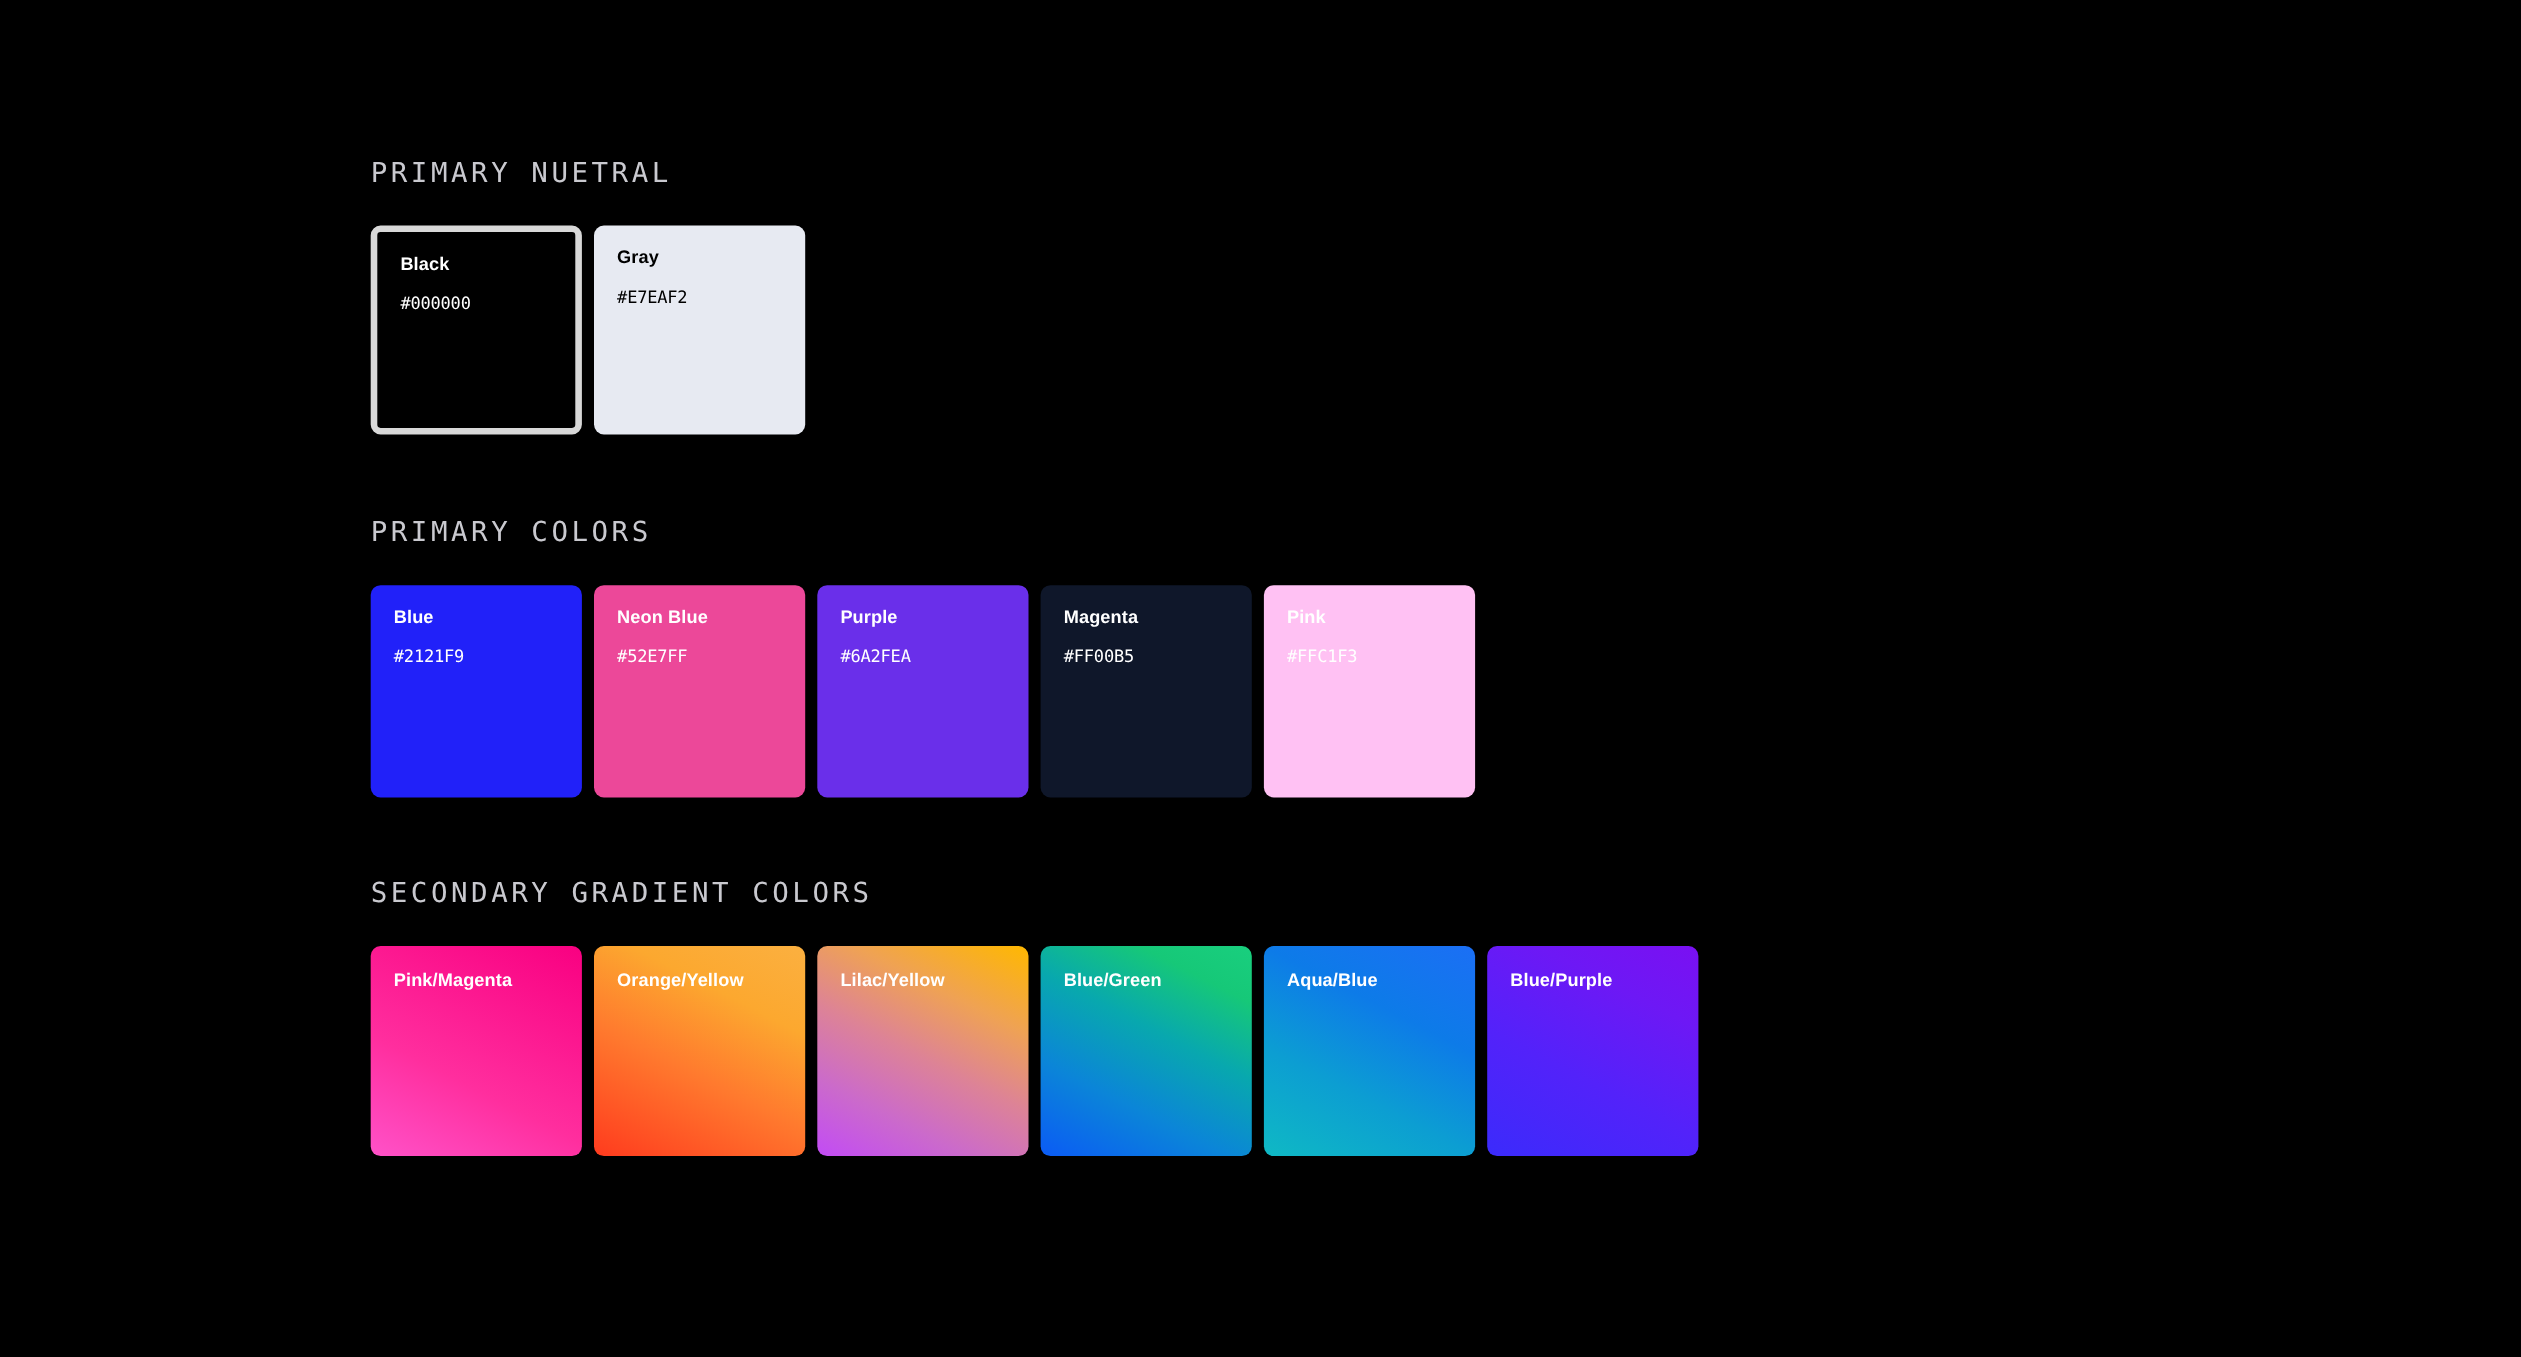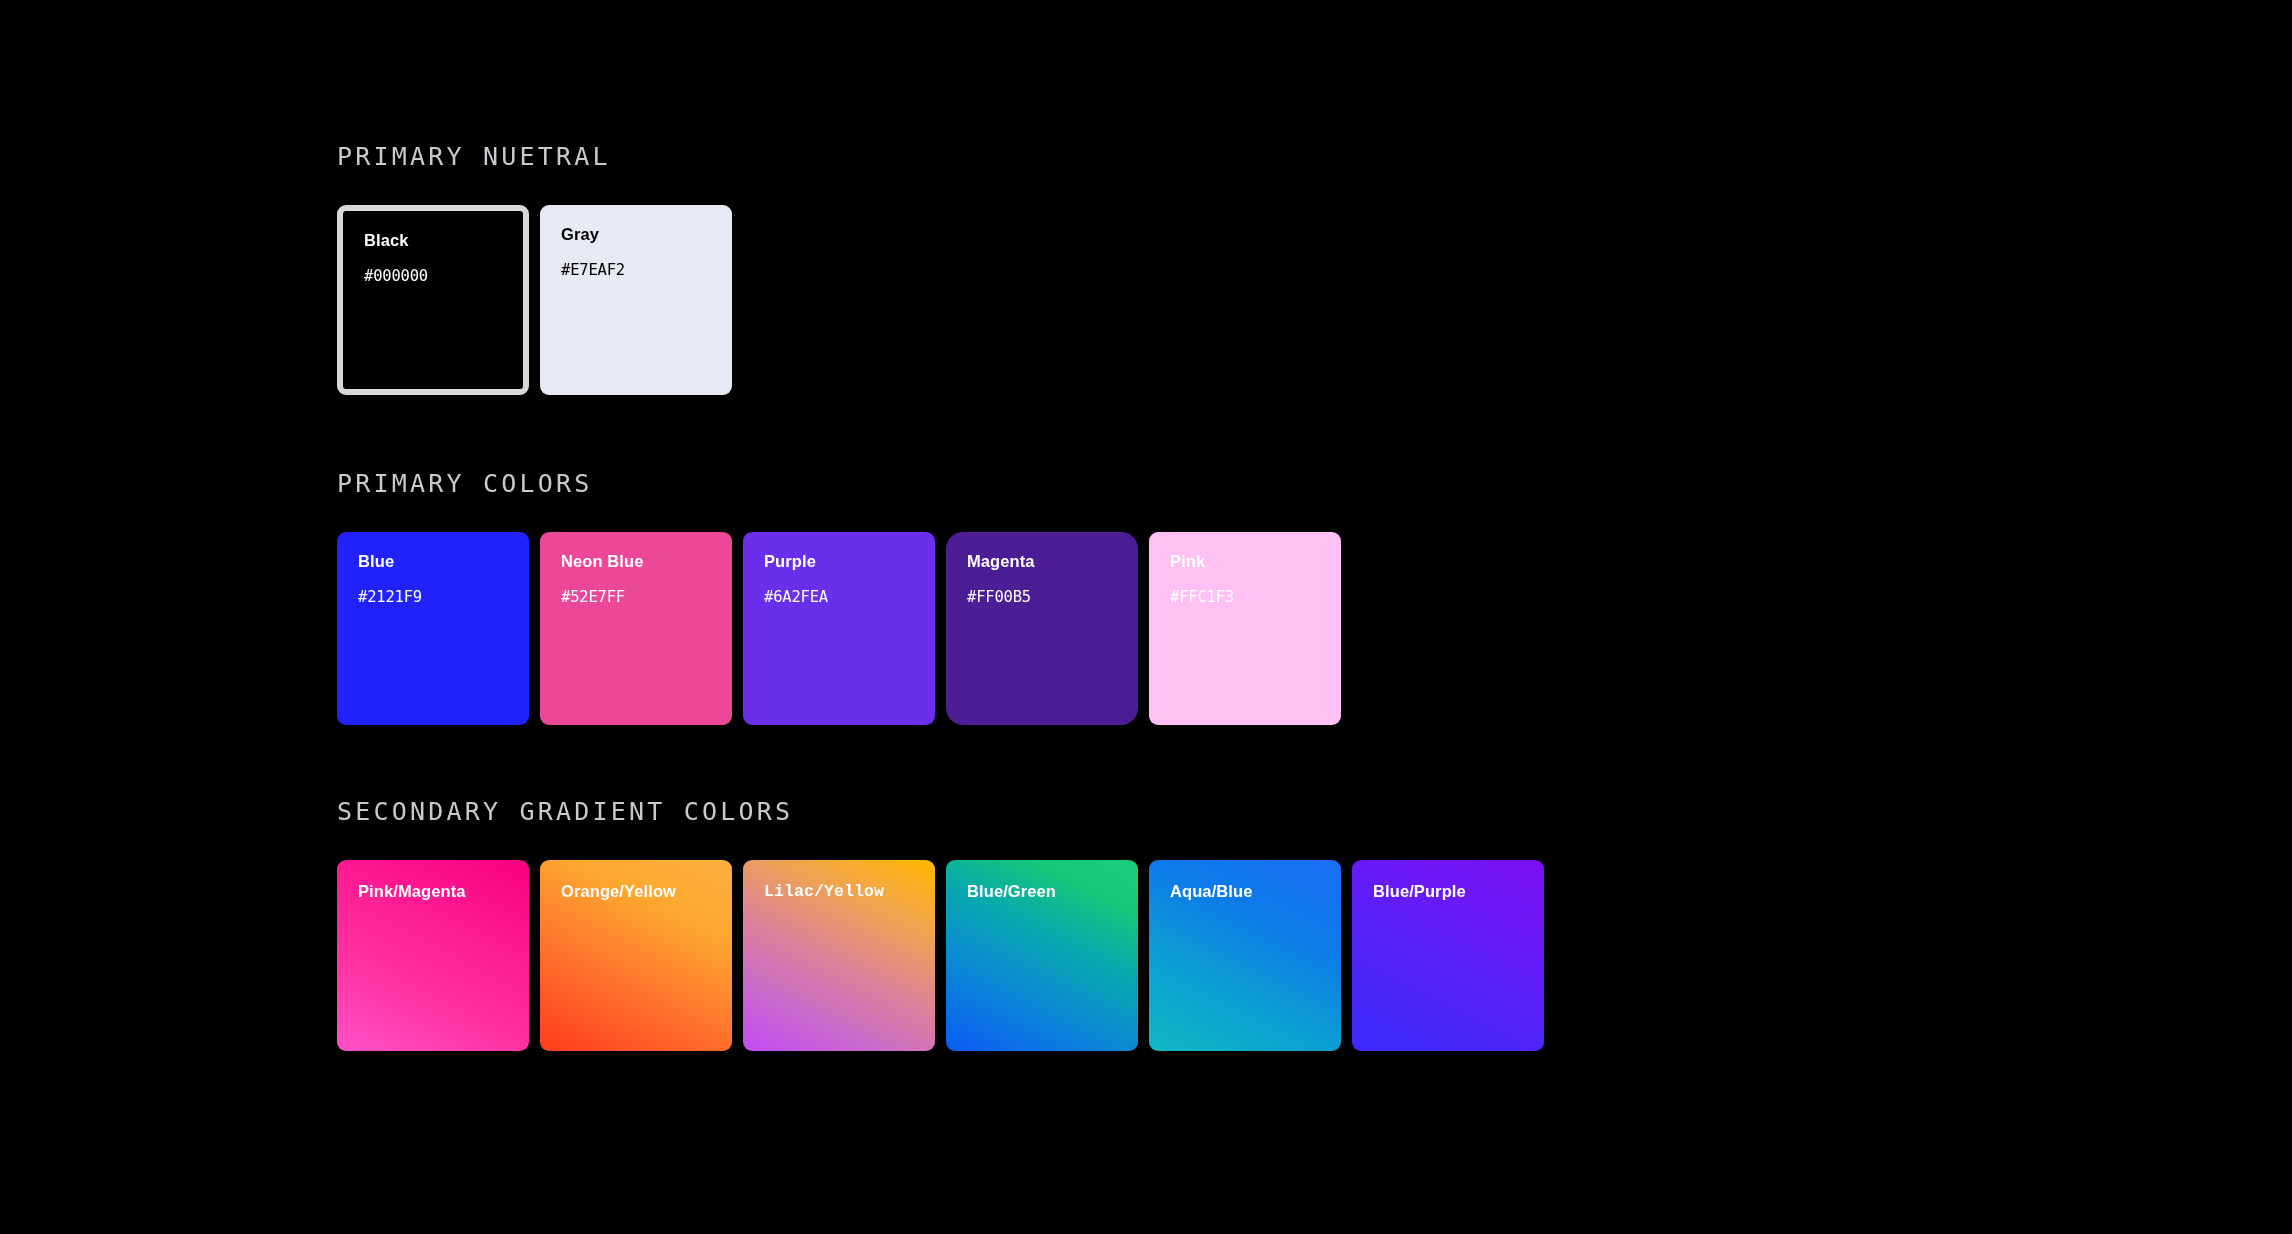--- a/index.html
+++ b/index.html
@@ -136,21 +136,21 @@
             <div class="swatch-name" style="color: rgb(255, 255, 255);">Neon Blue</div>
             <div class="swatch-hex" style="color: rgb(255, 255, 255);">#52E7FF</div>
           </div>
         </div>
         <div class="swatch" style="background-color: rgb(106, 47, 234);">
           <div class="swatch-body">
             <div class="swatch-name" style="color: rgb(255, 255, 255);">Purple</div>
             <div class="swatch-hex" style="color: rgb(255, 255, 255);">#6A2FEA</div>
           </div>
         </div>
-        <div class="swatch" style="background-color: #4c1d95; border-radius: 17px;">
+        <div class="swatch" style="background-color: #0f172a;">
           <div class="swatch-body">
             <div class="swatch-name" style="color: rgb(255, 255, 255);">Magenta</div>
             <div class="swatch-hex" style="color: rgb(255, 255, 255);">#FF00B5</div>
           </div>
         </div>
         <div class="swatch" style="background-color: rgb(255, 193, 243);">
           <div class="swatch-body">
             <div class="swatch-name" style="color: rgb(255, 255, 255);">Pink</div>
             <div class="swatch-hex" style="color: rgb(255, 255, 255);">#FFC1F3</div>
           </div>
@@ -166,21 +166,21 @@
             <div class="swatch-name" style="color: rgb(255, 255, 255);">Pink/Magenta</div>
           </div>
         </div>
         <div class="swatch" style="background-image: linear-gradient(27deg, rgb(255, 59, 30) 0%, rgb(255, 122, 46) 42%, rgb(252, 168, 47) 72%, rgb(251, 176, 64) 100%);">
           <div class="swatch-body">
             <div class="swatch-name" style="color: rgb(255, 255, 255);">Orange/Yellow</div>
           </div>
         </div>
         <div class="swatch" style="background-image: linear-gradient(27deg, rgb(194, 75, 245) 0%, rgb(203, 106, 203) 24%, rgb(221, 131, 150) 48%, rgb(239, 162, 84) 72%, rgb(255, 184, 0) 100%);">
           <div class="swatch-body">
-            <div class="swatch-name" style="color: rgb(255, 255, 255); font-family: Liberation Mono, monospace;">Lilac/Yellow</div>
+            <div class="swatch-name" style="color: rgb(255, 255, 255);">Lilac/Yellow</div>
           </div>
         </div>
         <div class="swatch" style="background-image: linear-gradient(27deg, rgb(11, 91, 245) 0%, rgb(11, 133, 216) 30%, rgb(8, 168, 174) 58%, rgb(22, 200, 120) 82%, rgb(25, 207, 126) 100%);">
           <div class="swatch-body">
             <div class="swatch-name" style="color: rgb(255, 255, 255);">Blue/Green</div>
           </div>
         </div>
         <div class="swatch" style="background-image: linear-gradient(27deg, rgb(15, 185, 196) 0%, rgb(12, 158, 210) 34%, rgb(13, 123, 232) 66%, rgb(27, 111, 245) 100%);">
           <div class="swatch-body">
             <div class="swatch-name" style="color: rgb(255, 255, 255);">Aqua/Blue</div>

